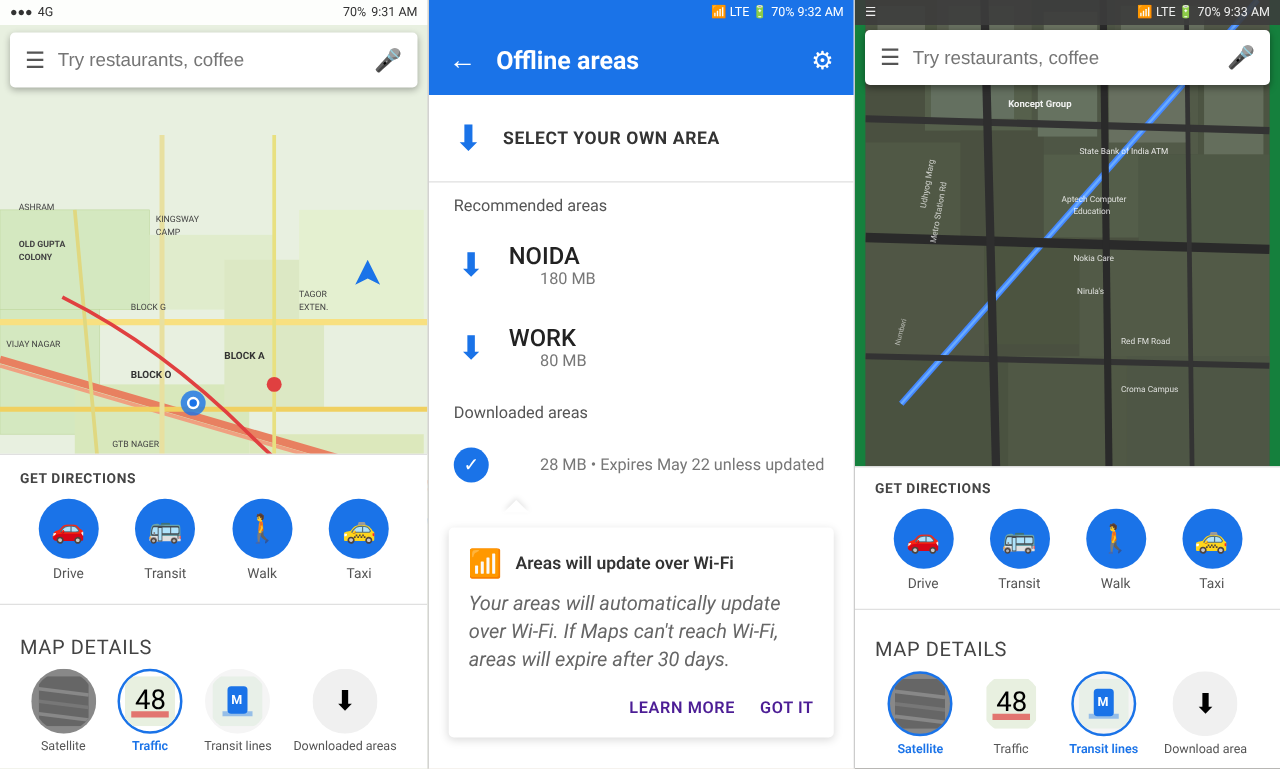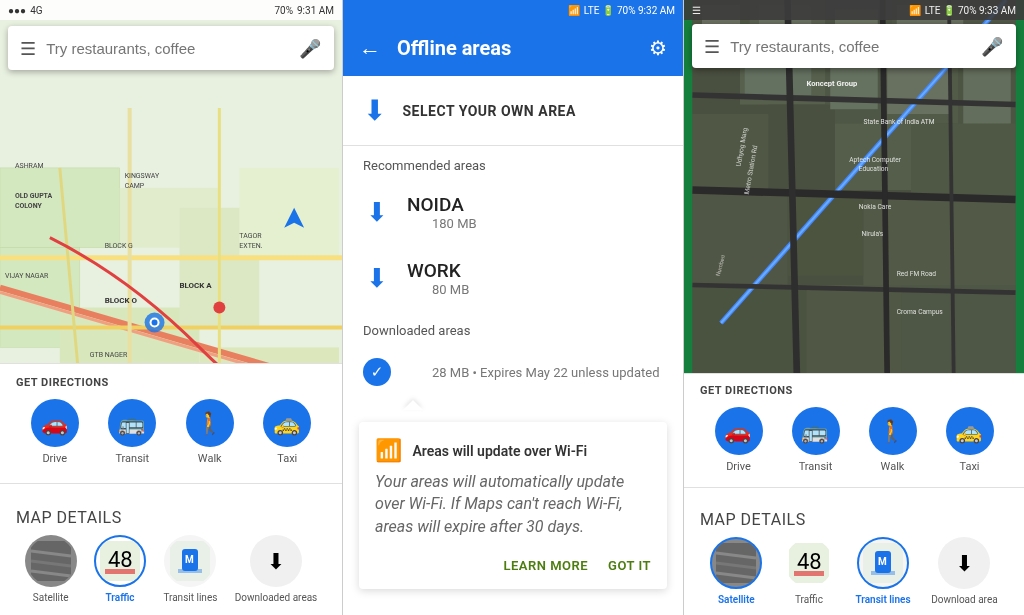--- a/index.html
+++ b/index.html
@@ -322,21 +322,21 @@
       font-style: italic;
     }
     .wifi-actions {
       display: flex;
       justify-content: flex-end;
       gap: 20px;
     }
     .wifi-btn {
       font-size: 13px;
       font-weight: 600;
-      color: #4d7c0f;
+      color: #4c1d95;
       cursor: pointer;
       letter-spacing: 0.5px;
     }
 
     
     .notice-caret {
       width: 0; height: 0;
       border-left: 10px solid transparent;
       border-right: 10px solid transparent;
       border-bottom: 10px solid white;

